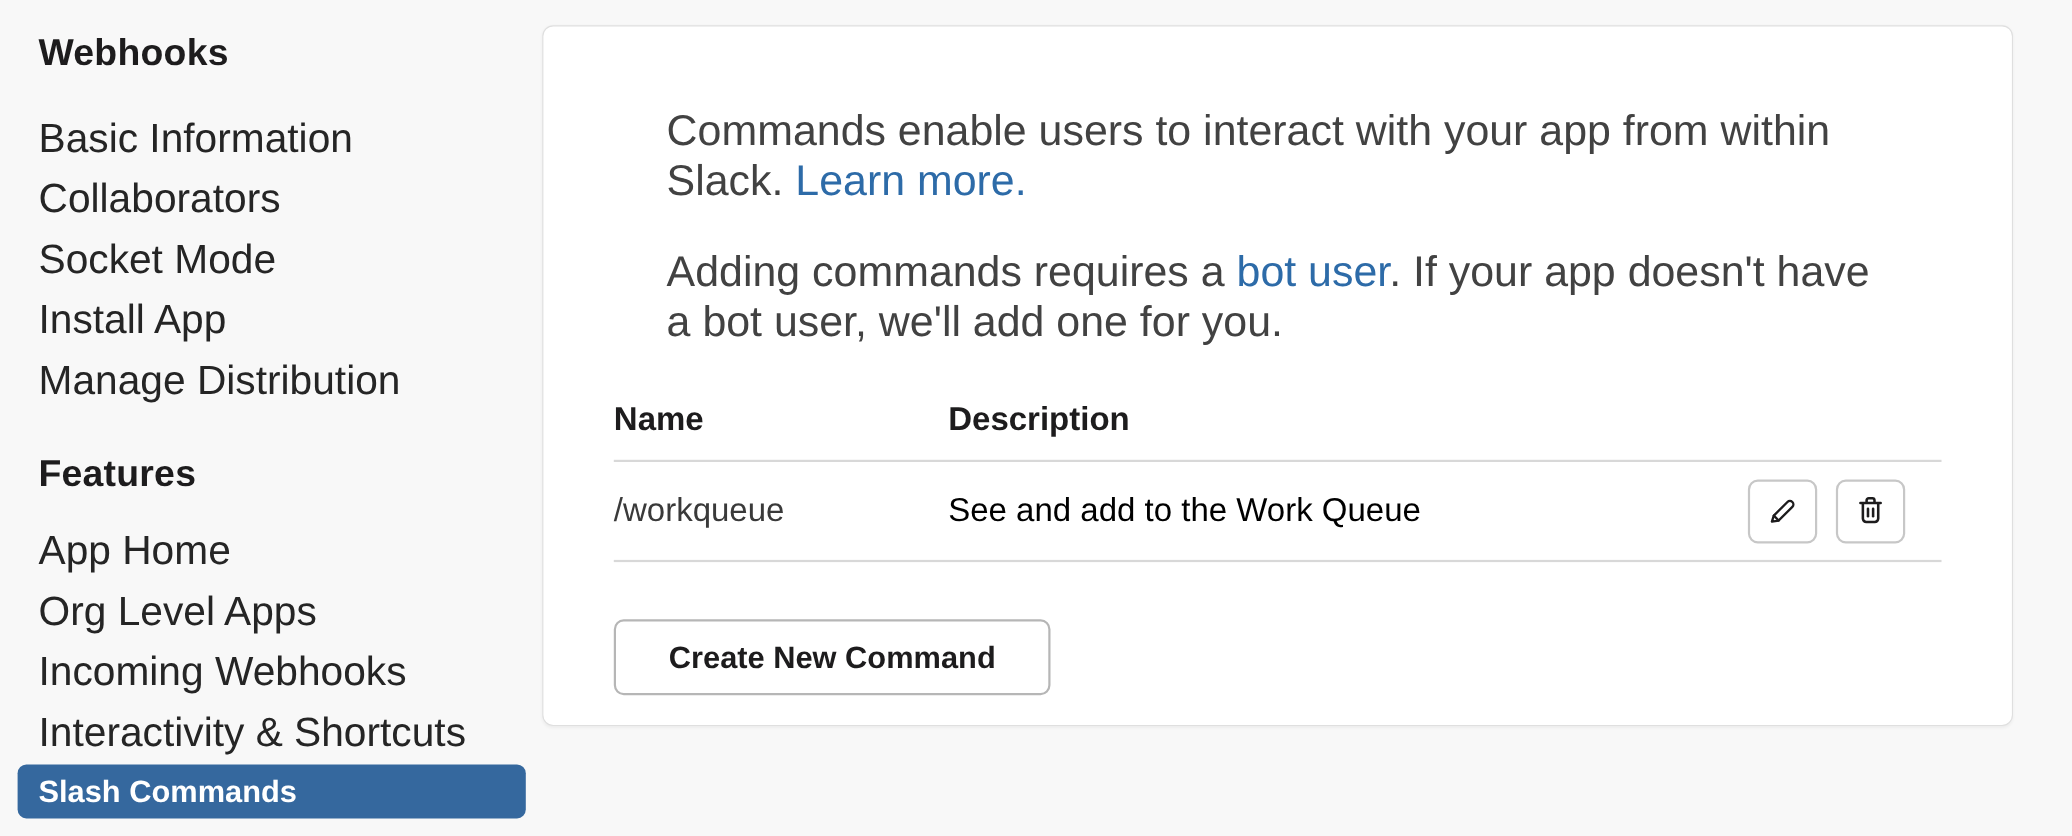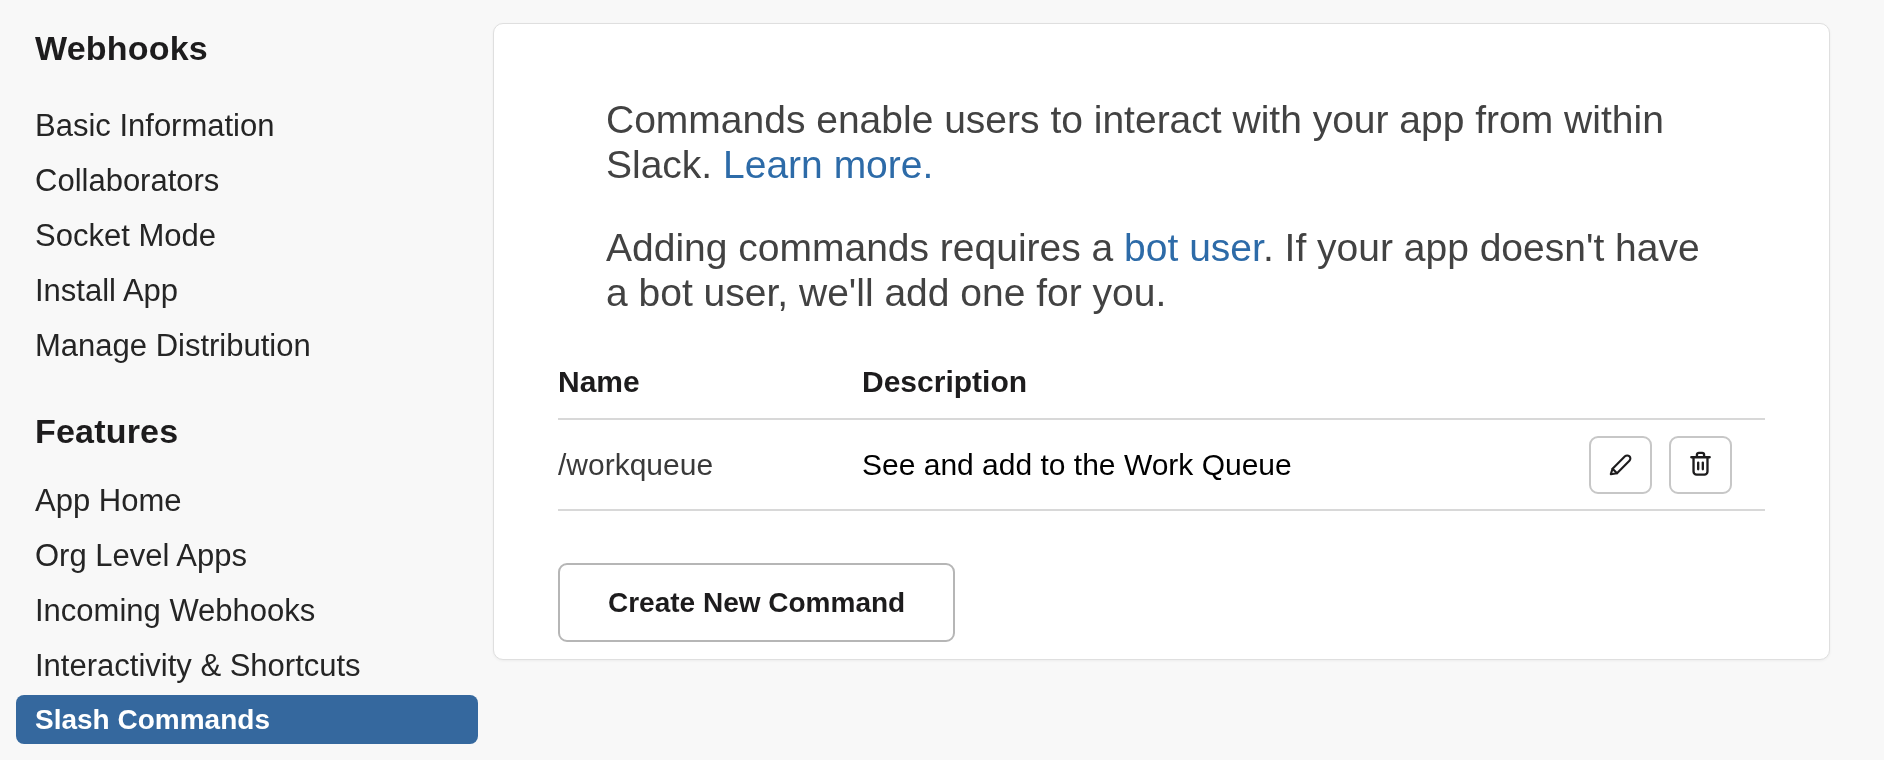--- a/index.html
+++ b/index.html
@@ -16,21 +16,21 @@
   .sidebar { position: absolute; left: 16px; top: 0; width: 400px; }
   .sb-heading {
     font-size: 34px; font-weight: 700; color: #1d1c1d;
     line-height: 40px; margin: 28px 0 0 19px; letter-spacing: 0.2px;
   }
   .sb-heading.features { margin-top: 38px; }
   .sidebar ul { list-style: none; margin-top: 30px; }
   .sidebar ul.features-list { margin-top: 22px; }
   .sb-item {
     height: 55px; display: flex; align-items: center;
-    padding-left: 19px; font-size: 31px; color: #252525;
+    padding-left: 19px; font-size: 37px; color: #252525;
     cursor: pointer; white-space: nowrap;
   }
   .sb-item.active {
     height: 49px; margin-top: 2px; width: 462px;
     background: var(--accent, #35689e);
     border-radius: 8px; color: #ffffff; font-weight: 700; font-size: 28px;
   }
 
   
   .card {
@@ -64,21 +64,21 @@
 
   .icon-btn {
     width: 63px; height: 58px;
     background: #ffffff; border: 2px solid #c7c7c7; border-radius: 9px;
     display: flex; align-items: center; justify-content: center;
     cursor: pointer; padding: 0;
   }
   .icon-btn svg { display: block; color: #1d1c1d; }
 
   .create-btn {
-    margin-top: 52px; height: 79px; min-width: 356px; padding: 0 48px;
+    margin-top: 52px; height: 69px; min-width: 356px; padding: 0 48px;
     background: #ffffff; border: 2px solid #b6b6b6; border-radius: 9px;
     font-family: "Liberation Sans", sans-serif;
     font-size: 28px; font-weight: 700; color: #1d1c1d;
     cursor: pointer;
   }
 </style>
 </head>
 <body>
 
 <div class="page">

